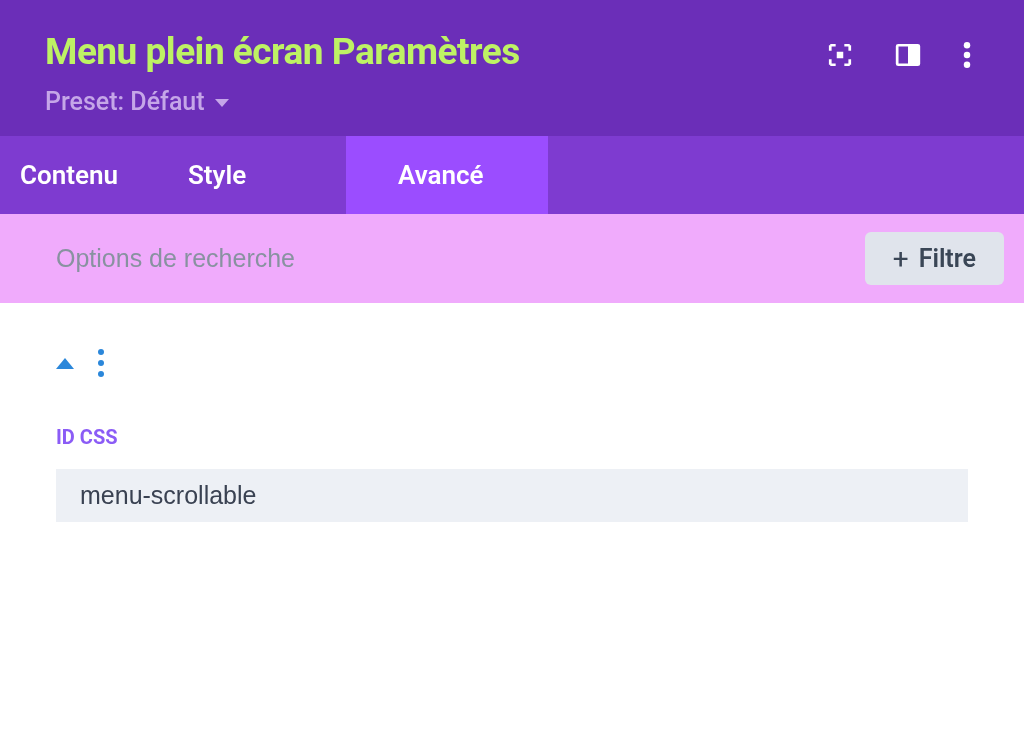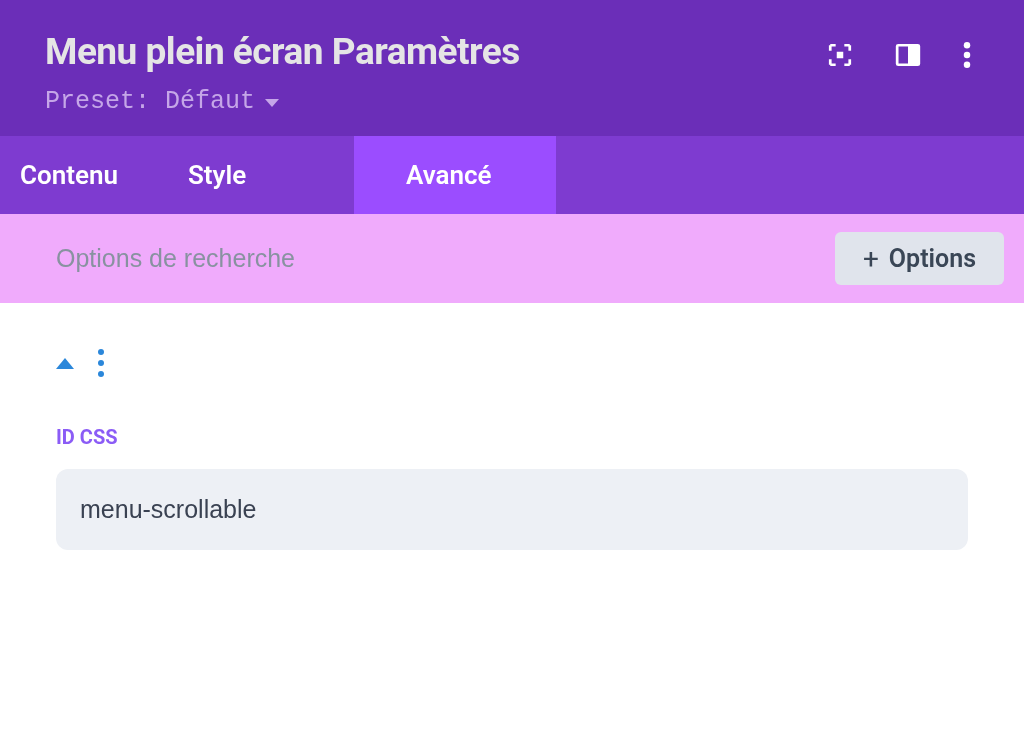--- a/index.html
+++ b/index.html
@@ -14,35 +14,34 @@
     background: #6b2eb8;
     padding: 30px 45px 20px 45px;
   }
   .header-top {
     display: flex;
     align-items: flex-start;
     justify-content: space-between;
   }
   .title-block { flex: 1; }
   .title {
-    color: #e5e5e5;
+    color: #bef264;
     font-size: 37px;
     font-weight: 700;
     letter-spacing: -0.5px;
   }
   .preset {
     display: flex;
     align-items: center;
     gap: 10px;
     color: #c5a6e8;
     font-size: 25px;
     font-weight: 500;
     margin-top: 14px;
     cursor: pointer;
-    font-family: Liberation Mono, monospace;
   }
   .caret-down {
     display: inline-block;
     width: 0; height: 0;
     border-left: 7px solid transparent;
     border-right: 7px solid transparent;
     border-top: 8px solid #c5a6e8;
     margin-top: 3px;
   }
   .header-icons {
@@ -64,21 +63,21 @@
     font-weight: 600;
     padding: 24px 0;
     cursor: pointer;
   }
   .tab-content { width: 130px; }
   .tab-style { width: 158px; margin-left: 38px; }
   .tab-advanced {
     background: #9b4dff;
     padding-left: 52px;
     padding-right: 64px;
-    margin-left: 8px;
+    margin-left: 0;
   }
   .searchbar {
     background: #f0abfc;
     display: flex;
     align-items: center;
     justify-content: space-between;
     padding: 18px 20px 18px 56px;
   }
   .search-input {
     border: none;
@@ -150,22 +149,22 @@
     color: #8b5cf6;
     font-size: 20px;
     font-weight: 700;
     margin-bottom: 20px;
     margin-top: 30px;
   }
   .field-input {
     width: 100%;
     background: #edf0f5;
     border: none;
-    border-radius: 12px;
-    padding: 26px 24px;
+    border-radius: 0;
+    padding: 12px 24px;
     font-size: 25px;
     color: #3a4252;
     outline: none;
   }
 </style>
 </head>
 <body>
 
 <div class="header">
   <div class="header-top">
@@ -203,21 +202,21 @@
 <div class="tabs">
   <div class="tab tab-content">Contenu</div>
   <div class="tab tab-style">Style</div>
   <div class="tab tab-advanced">Avancé</div>
 </div>
 
 <div class="searchbar">
   <input class="search-input" type="text" placeholder="Options de recherche" style="">
   <div class="filter-btn">
     <span class="filter-plus">+</span>
-    <span class="filter-label">Options</span>
+    <span class="filter-label">Filtre</span>
   </div>
 </div>
 
 <div class="content">
   <div class="section-header">
     <div class="section-actions">
       <div class="chevron-up"></div>
       <div class="kebab-v">
         <span></span>
           <span></span>

